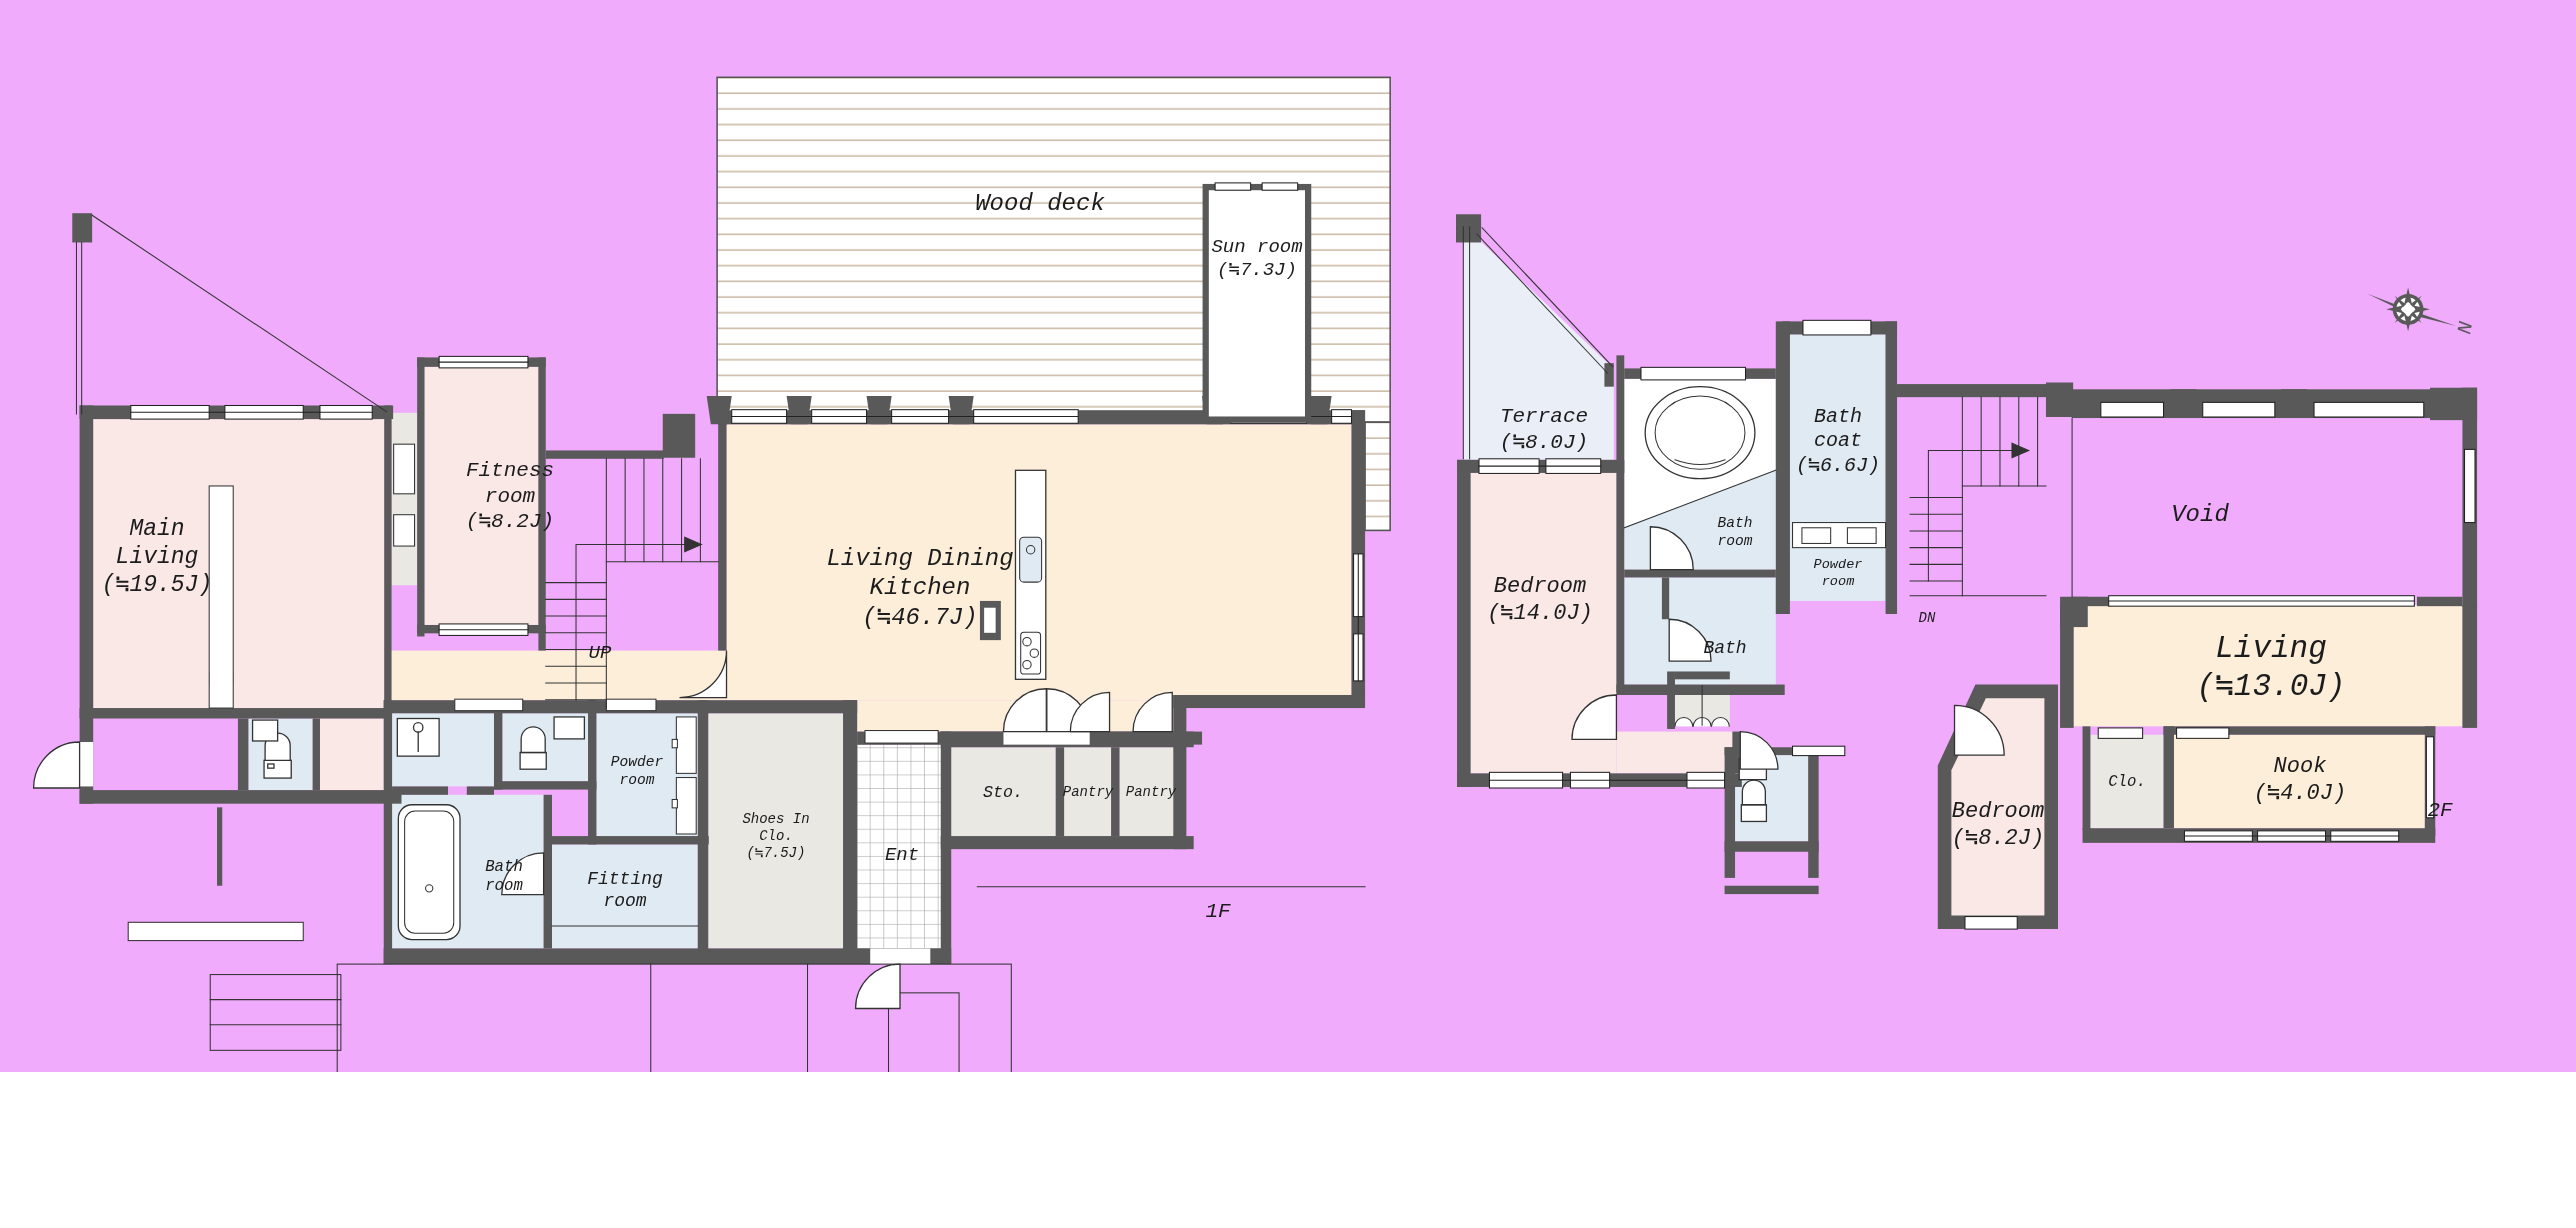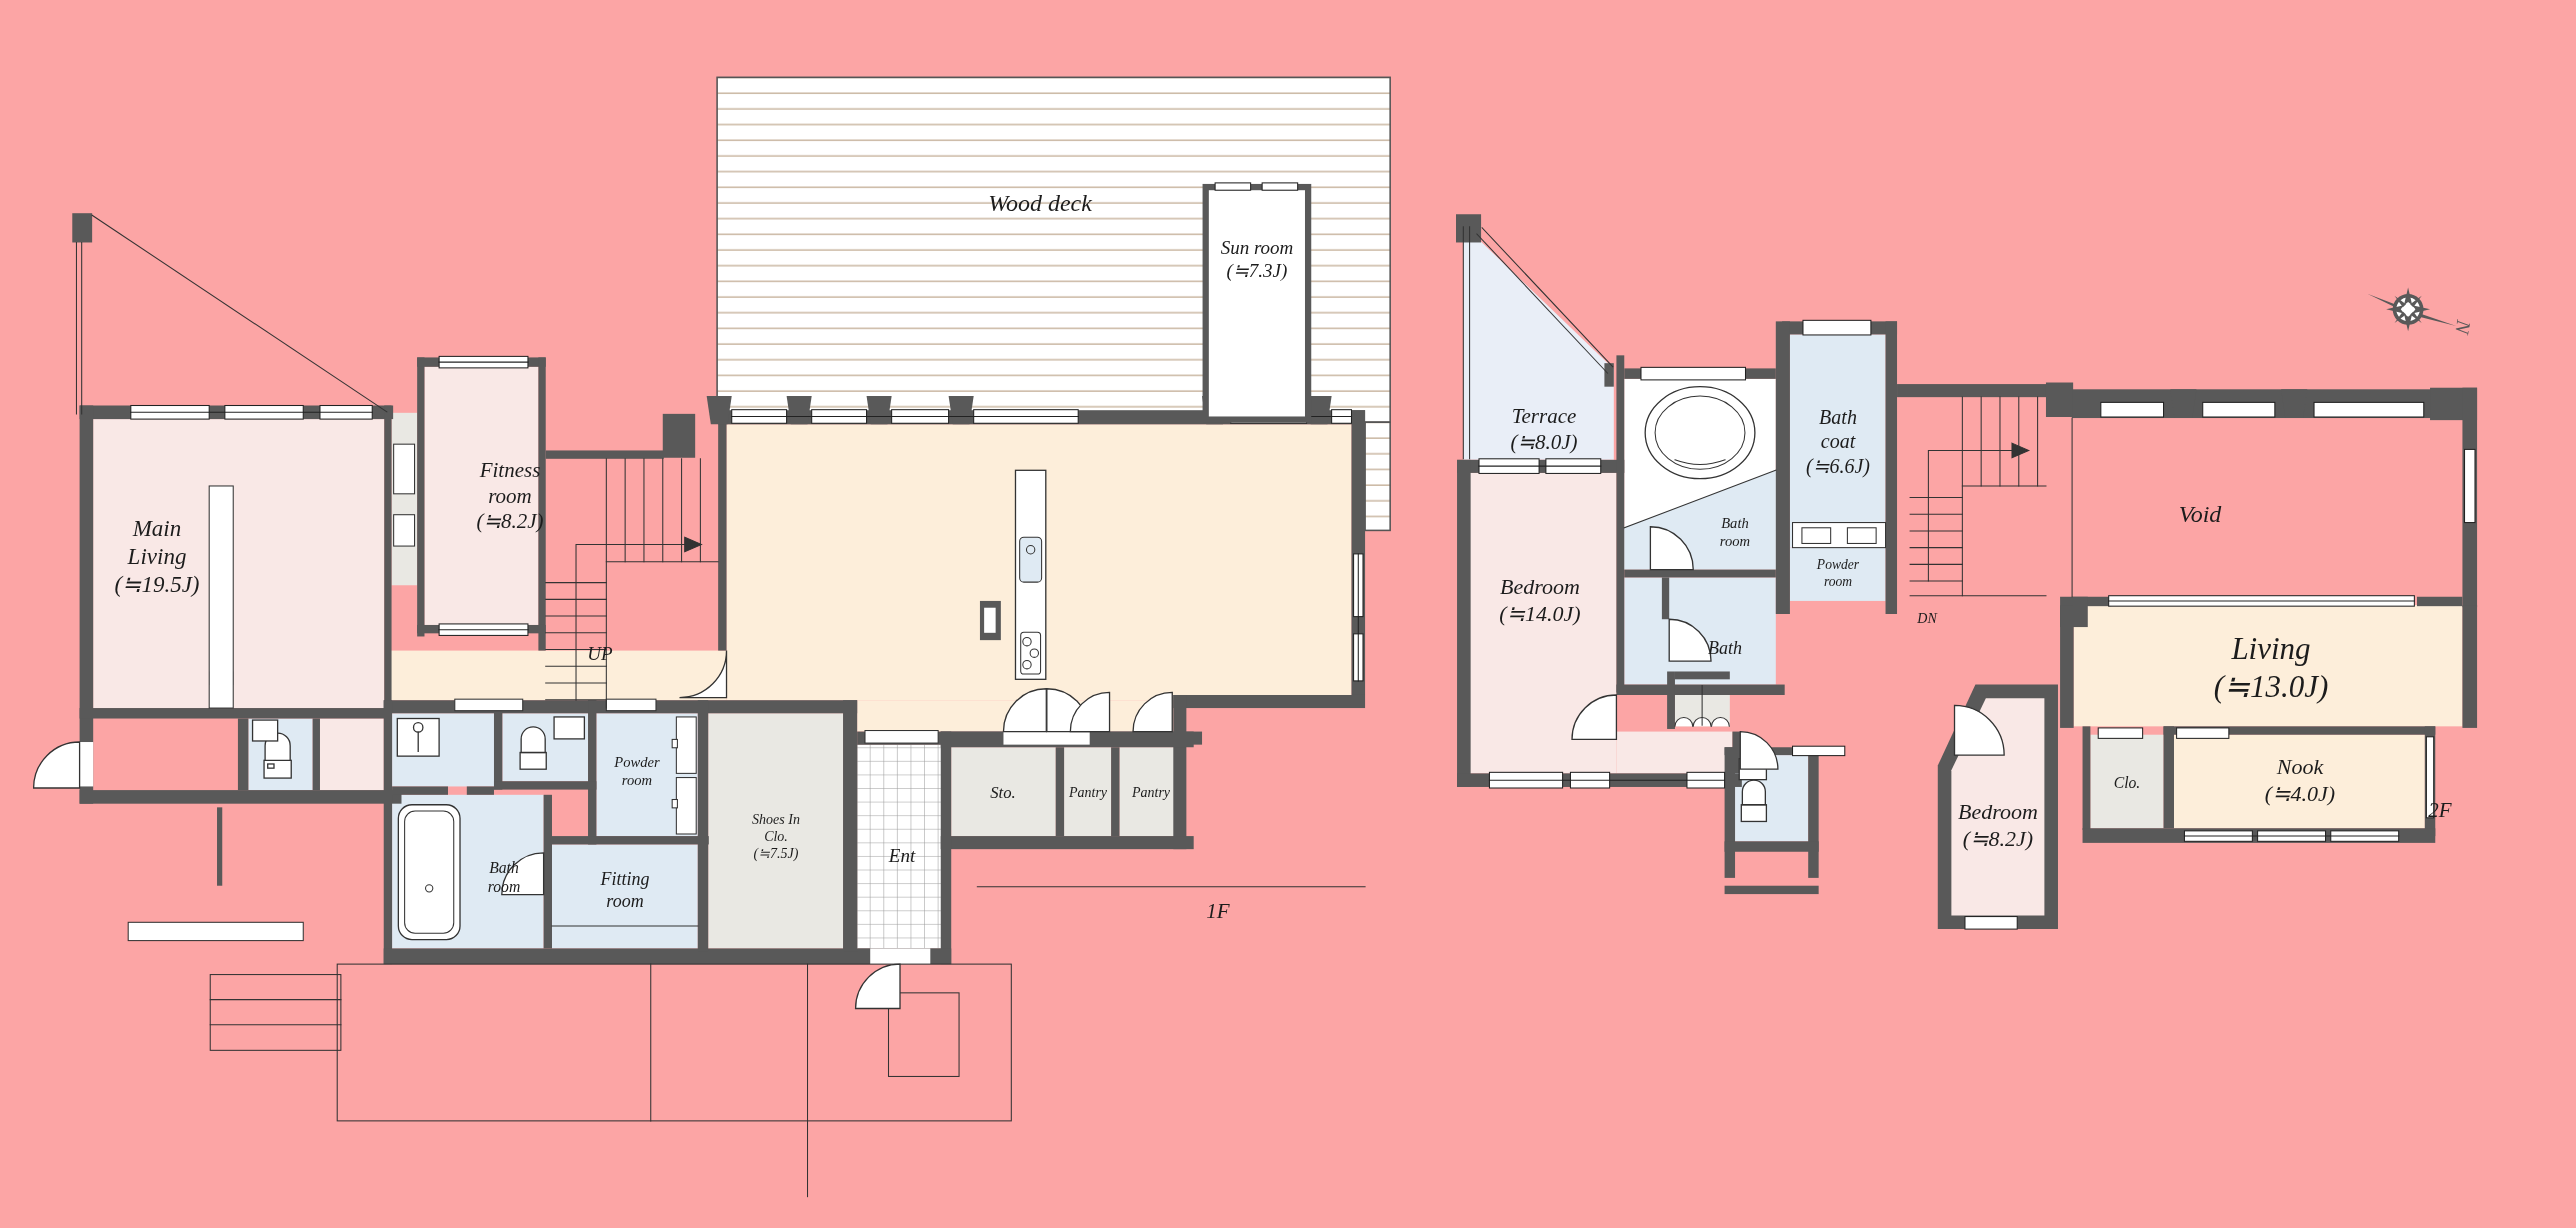--- a/index.html
+++ b/index.html
@@ -1,17 +1,17 @@
 <!DOCTYPE html>
 <html style="font-size:8.4px"><head>
 <meta charset="utf-8">
 <style>
   html,body{margin:0;padding:0;background:#fff;}
-  #canvas{position:relative;width:2576px;height:1228px;background:#fca5a5;overflow:hidden;
-          font-family:Liberation Serif, serif;}
+  #canvas{position:relative;width:2576px;height:1072px;background:#f0abfc;overflow:hidden;
+          font-family:Liberation Mono, monospace;}
   svg{position:absolute;left:0;top:0;}
   .lbl{position:absolute;transform:translate(-50%,-50%);text-align:center;color:#1c1c1c;
        font-style:italic;white-space:pre-line;line-height:1.22;pointer-events:none;}
 </style>
 </head>
 <body>
 
 <div id="canvas">
 
 <svg width="2576" height="1228" viewBox="0 0 4929 2350">
@@ -388,20 +388,22 @@
             <polygon points="26,-26 10,-4 4,-10"></polygon>
       <polygon points="-26,26 -10,4 -4,10"></polygon>
             <polygon points="26,26 4,10 10,4"></polygon>
     </g>
   </g>
 </g>
 </svg>
 
 <div class="lbl" style="left:1040px;top:204px;font-size:24px"><div>Wood deck</div></div>
 <div class="lbl" style="left:1257px;top:259px;font-size:19px"><div>Sun room</div><div>(≒7.3J)</div></div>
+<div class="lbl" style="left:920px;top:588px;font-size:24px"><div>Living Dining
+Kitchen</div><div>(≒46.7J)</div></div>
 <div class="lbl" style="left:510px;top:496px;font-size:21px"><div>Fitness
 room</div><div>(≒8.2J)</div></div>
 <div class="lbl" style="left:157px;top:557px;font-size:23px"><div>Main
 Living</div><div>(≒19.5J)</div></div>
 <div class="lbl" style="left:504px;top:877px;font-size:15.7px"><div>Bath
 room</div></div>
 <div class="lbl" style="left:625px;top:891px;font-size:18px"><div>Fitting
 room</div></div>
 <div class="lbl" style="left:637px;top:772px;font-size:14.6px"><div>Powder
 room</div></div>

